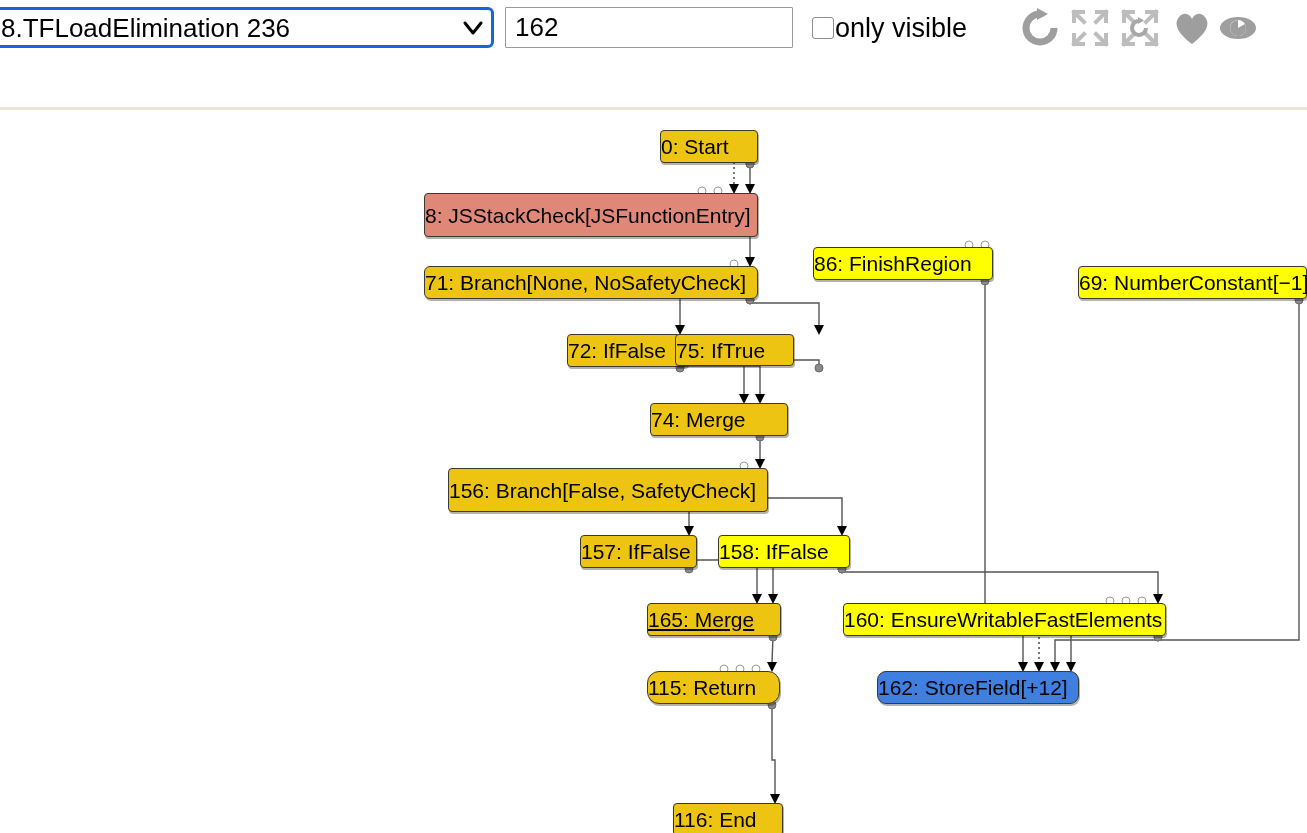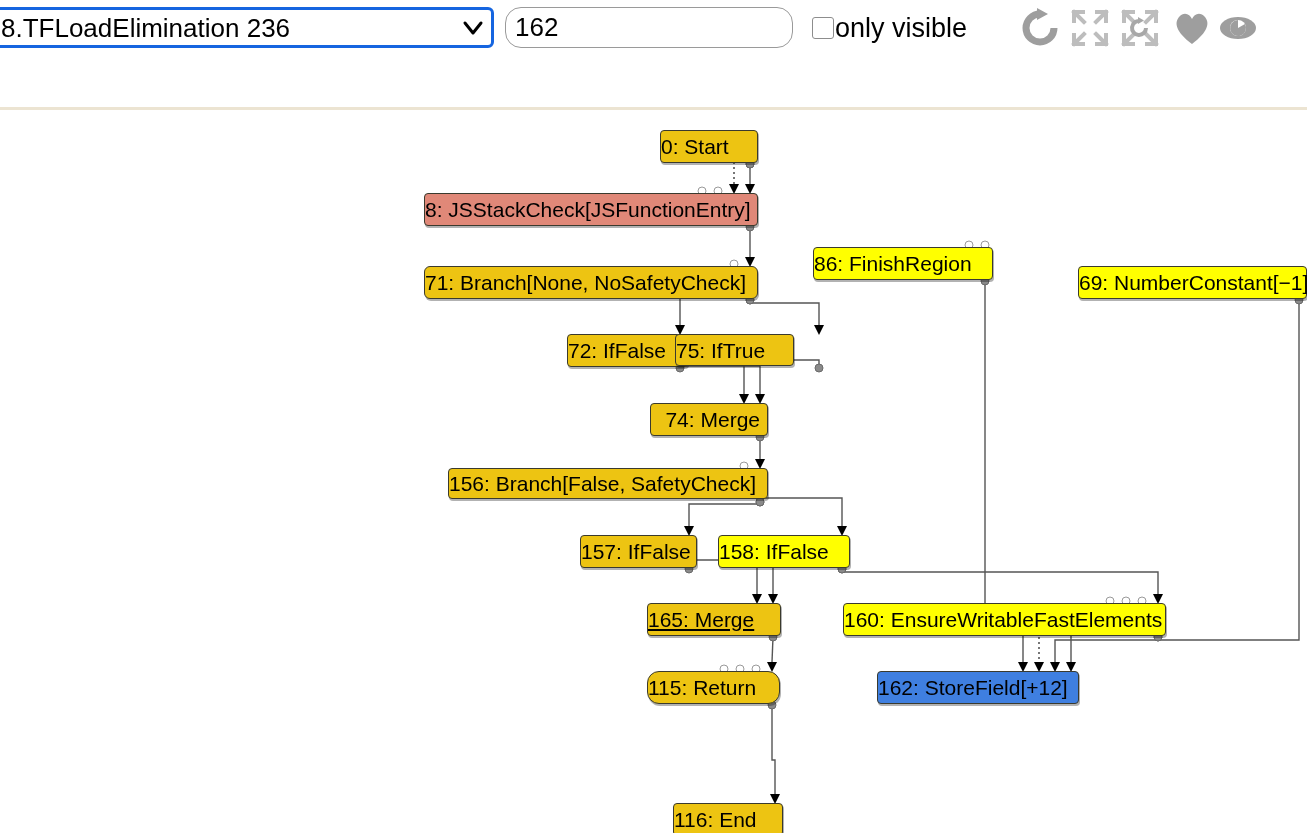--- a/index.html
+++ b/index.html
@@ -25,21 +25,21 @@
     outline:none;
   }
   #select-wrap{position:absolute;left:0;top:0;}
   #select-chevron{
     position:absolute;left:462px;top:18px;pointer-events:none;
     width:22px;height:20px;color:#000;
   }
   #search-input{
     position:absolute;left:505px;top:7px;width:288px;height:41px;
     font-size:26px;font-family:"Liberation Sans", sans-serif;
-    border:1px solid #9a9a9a;border-radius:16px;background:#fff;
+    border:1px solid #9a9a9a;border-radius:1px;background:#fff;
     padding:16px 9px;box-sizing:border-box;color:#000;outline:none;
   }
   #only-visible-wrap{
     position:absolute;left:812px;top:10px;height:36px;display:flex;align-items:center;gap:1px;
   }
   #only-visible-box{
     width:22px;height:22px;border:1px solid #8d8d8d;border-radius:3px;background:#fff;
     box-sizing:border-box;
   }
   #only-visible-label{font-size:27px;color:#000;line-height:1;}
@@ -60,21 +60,21 @@
     border:1px solid #3a3a2e;border-radius:4px;
     font-size:21px;line-height:1;color:#000;
     display:flex;align-items:center;
     padding-right:7px;
     white-space:nowrap;cursor:pointer;
     box-shadow:1px 2px 0 rgba(0,0,0,0.30);
   }
   .n-gold{background:#edc412;}
   .n-yellow{background:#ffff00;}
   .n-salmon{background:#e08878;}
-  .n-blue{background:#3f7fe0;}
+  .n-blue{background:#3f7fe0;border-radius:9px;}
 </style>
 </head>
 <body>
 
 <div id="toolbar">
   <div id="toolbar-row1">
 
     <div id="select-wrap">
       <select id="phase-select">
         <option>8.TFLoadElimination 236</option>
@@ -239,42 +239,42 @@
         <circle cx="1158" cy="524" r="4" fill="#8a8a8a" stroke="#6a6a6a"></circle>
         <path d="M1034 549 L1044 549 L1039 559 Z" fill="#000"></path>
         <circle cx="1158" cy="524" r="4" fill="#8a8a8a" stroke="#6a6a6a"></circle>
         <path d="M1018 549 L1028 549 L1023 559 Z" fill="#000"></path>
       </g>
   </svg>
   <div id="node-layer">
       <div class="node n-gold" style="left: 660px; top: 17px; width: 98px; height: 33px;">
         <span>0: Start</span>
       </div>
-      <div class="node n-salmon" style="left: 424px; top: 80px; width: 334px; height: 33px;">
+      <div class="node n-salmon" style="left: 424px; top: 80px; width: 334px; height: 44px;">
         <span>8: JSStackCheck[JSFunctionEntry]</span>
       </div>
       <div class="node n-gold" style="left: 424px; top: 153px; width: 334px; height: 33px; border-radius: 6px;">
         <span>71: Branch[None, NoSafetyCheck]</span>
       </div>
       <div class="node n-yellow" style="left: 813px; top: 134px; width: 180px; height: 33px;">
         <span>86: FinishRegion</span>
       </div>
       <div class="node n-yellow" style="left: 1078px; top: 153px; width: 229px; height: 33px;">
         <span>69: NumberConstant[−1]</span>
       </div>
       <div class="node n-gold" style="left: 567px; top: 221px; width: 121px; height: 33px;">
         <span>72: IfFalse</span>
       </div>
       <div class="node n-gold" style="left: 675px; top: 221px; width: 119px; height: 32px;">
         <span>75: IfTrue</span>
       </div>
-      <div class="node n-gold" style="left: 650px; top: 290px; width: 118px; height: 33px; justify-content: flex-end;">
+      <div class="node n-gold" style="left: 650px; top: 290px; width: 138px; height: 33px;">
         <span>74: Merge</span>
       </div>
-      <div class="node n-gold" style="left: 448px; top: 355px; width: 320px; height: 31px;">
+      <div class="node n-gold" style="left: 448px; top: 355px; width: 320px; height: 44px;">
         <span>156: Branch[False, SafetyCheck]</span>
       </div>
       <div class="node n-gold" style="left: 580px; top: 422px; width: 117px; height: 33px;">
         <span>157: IfFalse</span>
       </div>
       <div class="node n-yellow" style="left: 718px; top: 422px; width: 132px; height: 33px;">
         <span>158: IfFalse</span>
       </div>
       <div class="node n-gold" style="left: 647px; top: 490px; width: 134px; height: 33px; text-decoration: underline;">
         <span>165: Merge</span>

